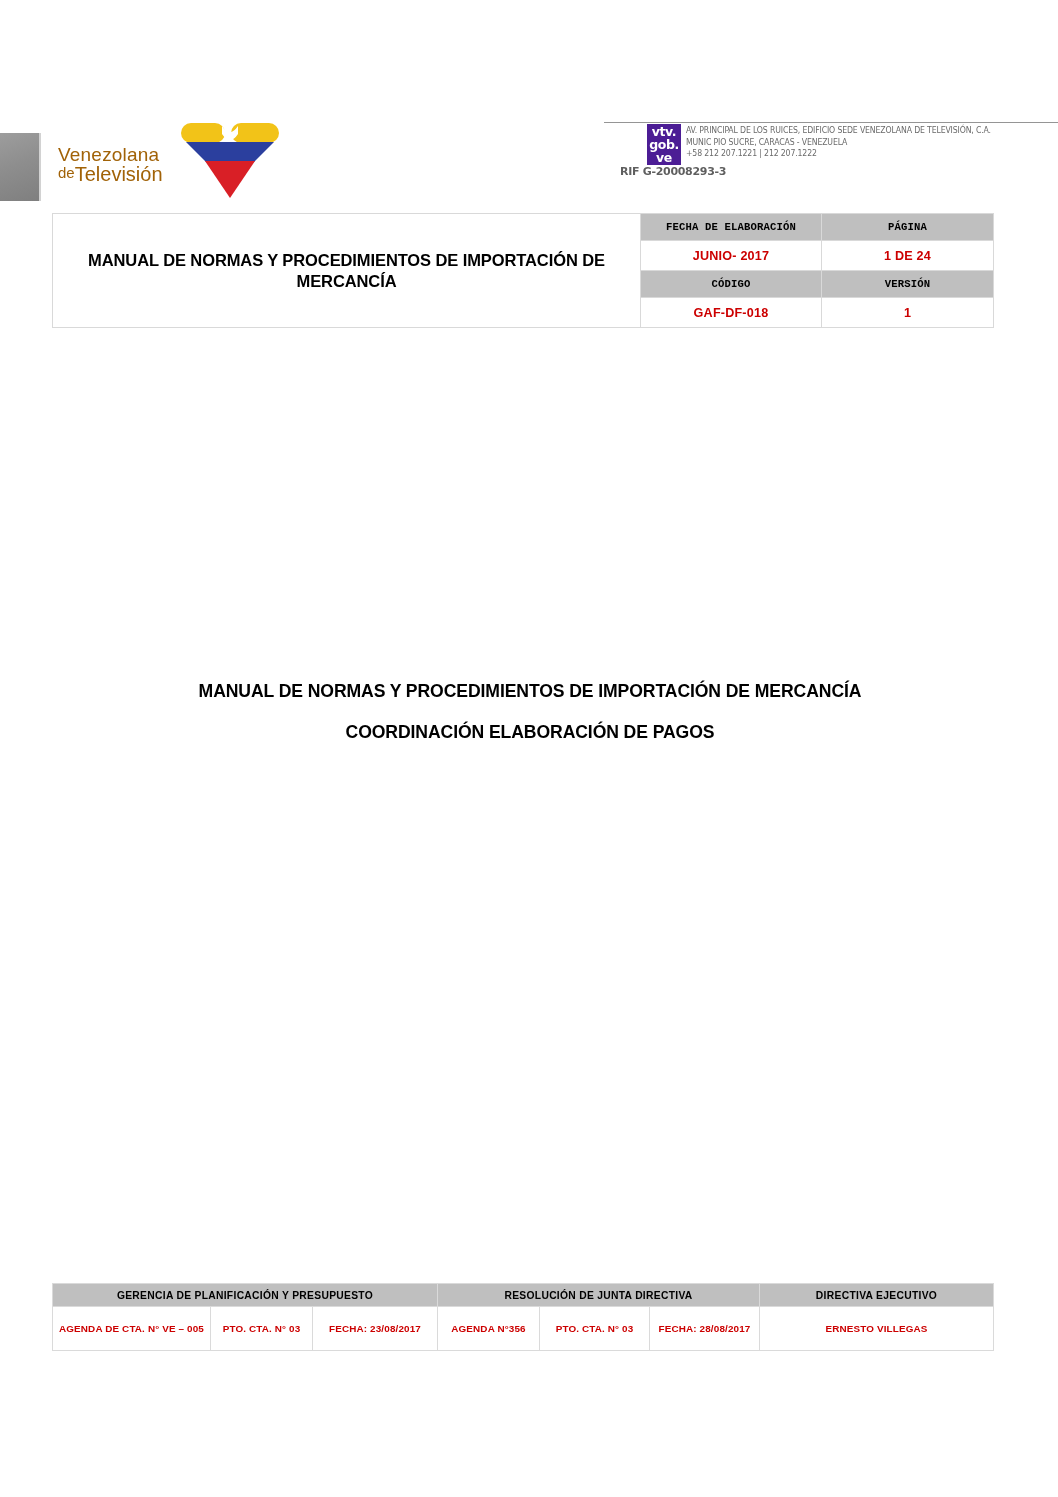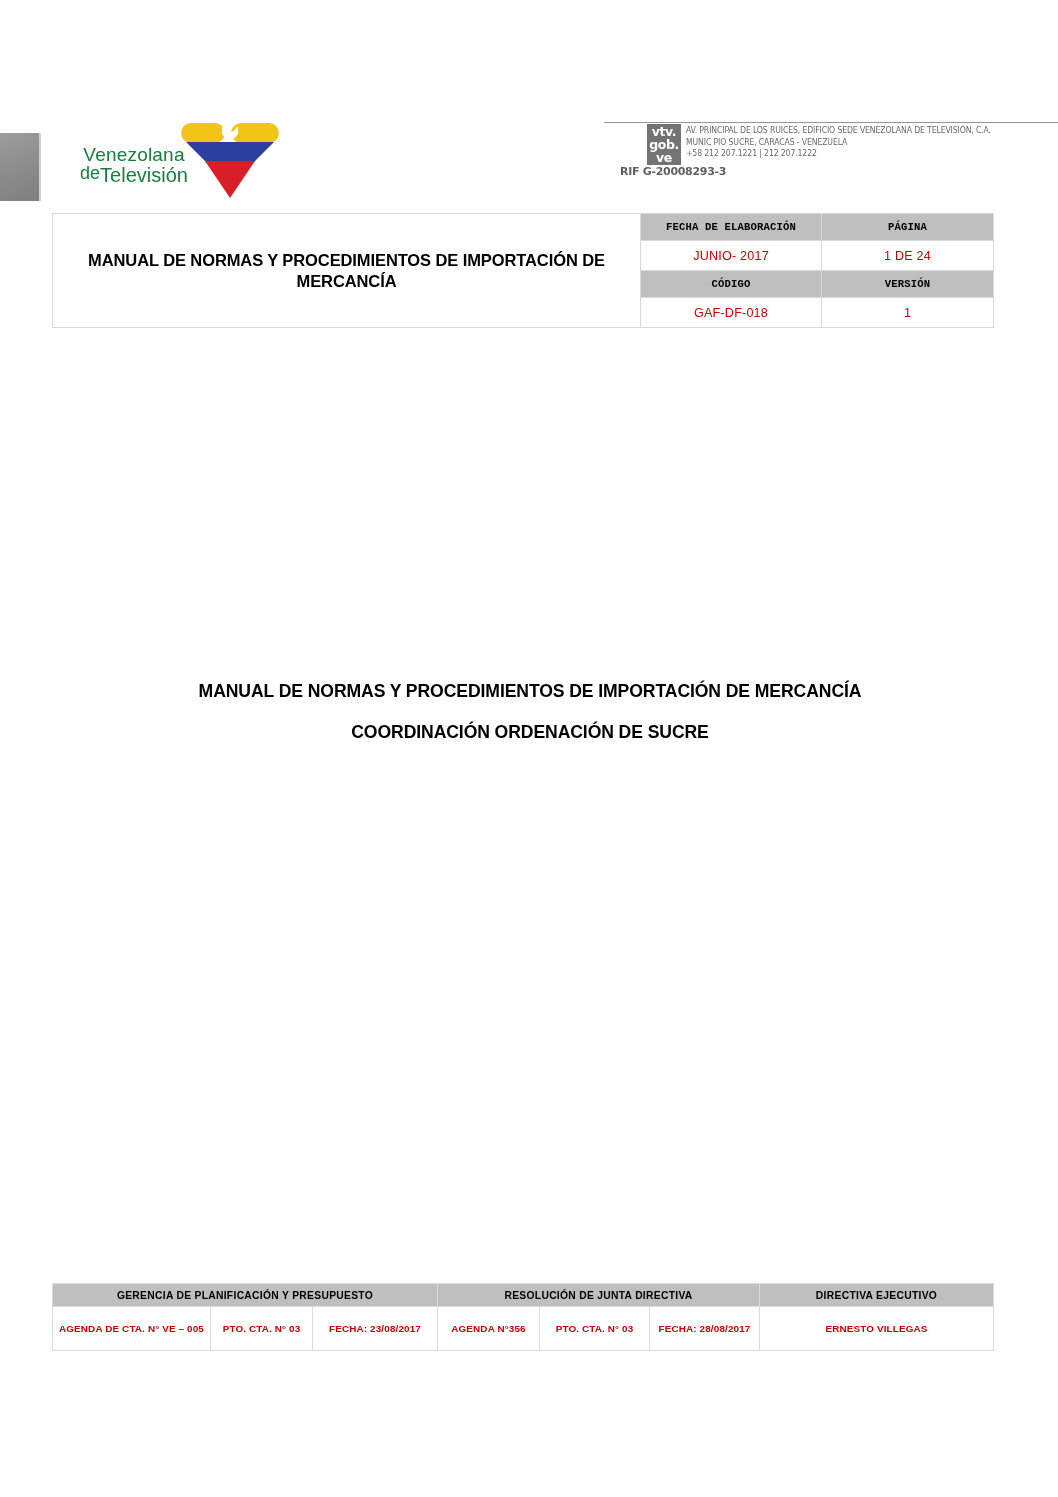--- a/index.html
+++ b/index.html
@@ -44,39 +44,39 @@
   
   .logo-wrap {
     position: absolute;
     left: 52px;
     top: 118px;
     width: 232px;
     height: 86px;
   }
   .logo-text {
     position: absolute;
-    left: 20px;
+    left: 6px;
     top: 27px;
     width: 124px;
-    text-align: center;
-    color: #15803d;
+    text-align: left;
+    color: #a16207;
     line-height: 1.02;
   }
   .logo-text .l1 {
     font-size: 19px;
     letter-spacing: 0.2px;
     display: block;
   }
   .logo-text .l2 {
     font-size: 20px;
     display: block;
     white-space: nowrap;
   }
   .logo-text .l2 .de {
-    font-size: 18px;
+    font-size: 15px;
     vertical-align: 3px;
   }
   .logo-mark {
     position: absolute;
     left: 126px;
     top: 2px;
     width: 104px;
     height: 82px;
   }
 
@@ -87,21 +87,21 @@
     top: 121px;
     width: 360px;
     height: 62px;
   }
   .vtv-badge {
     position: absolute;
     left: 27px;
     top: 3px;
     width: 34px;
     height: 41px;
-    background: #737373;
+    background: #4c1d95;
     color: #ffffff;
     font-weight: bold;
     font-size: 12.5px;
     line-height: 13px;
     text-align: center;
     padding-top: 1px;
     box-sizing: border-box;
     font-family: "DejaVu Sans", sans-serif;
     letter-spacing: -0.4px;
   }
@@ -159,21 +159,21 @@
     background: #bfbfbf;
     font-size: 10.6px;
     font-weight: bold;
     letter-spacing: 0.15px;
     height: 26px;
     font-family: Liberation Mono, monospace;
   }
   .ht-value {
     color: #cc0000;
     font-size: 12.6px;
-    font-weight: normal;
+    font-weight: bold;
     height: 29px;
     letter-spacing: 0.2px;
   }
 
   
   .center-title {
     position: absolute;
     left: 60px;
     top: 671px;
     width: 940px;
@@ -279,21 +279,21 @@
     </tr>
     <tr>
       <td class="ht-value">GAF-DF-018</td>
       <td class="ht-value">1</td>
     </tr>
   </tbody>
     </table>
 
   <div class="center-title">
     <div>MANUAL DE NORMAS Y PROCEDIMIENTOS DE IMPORTACIÓN DE MERCANCÍA</div>
-    <div>COORDINACIÓN ORDENACIÓN DE SUCRE</div>
+    <div>COORDINACIÓN ELABORACIÓN DE PAGOS</div>
   </div>
 
   <table class="footer-table">
       <colgroup>
         <col style="width: 158px;">
         <col style="width: 102px;">
         <col style="width: 125px;">
         <col style="width: 102px;">
         <col style="width: 110px;">
         <col style="width: 110px;">

